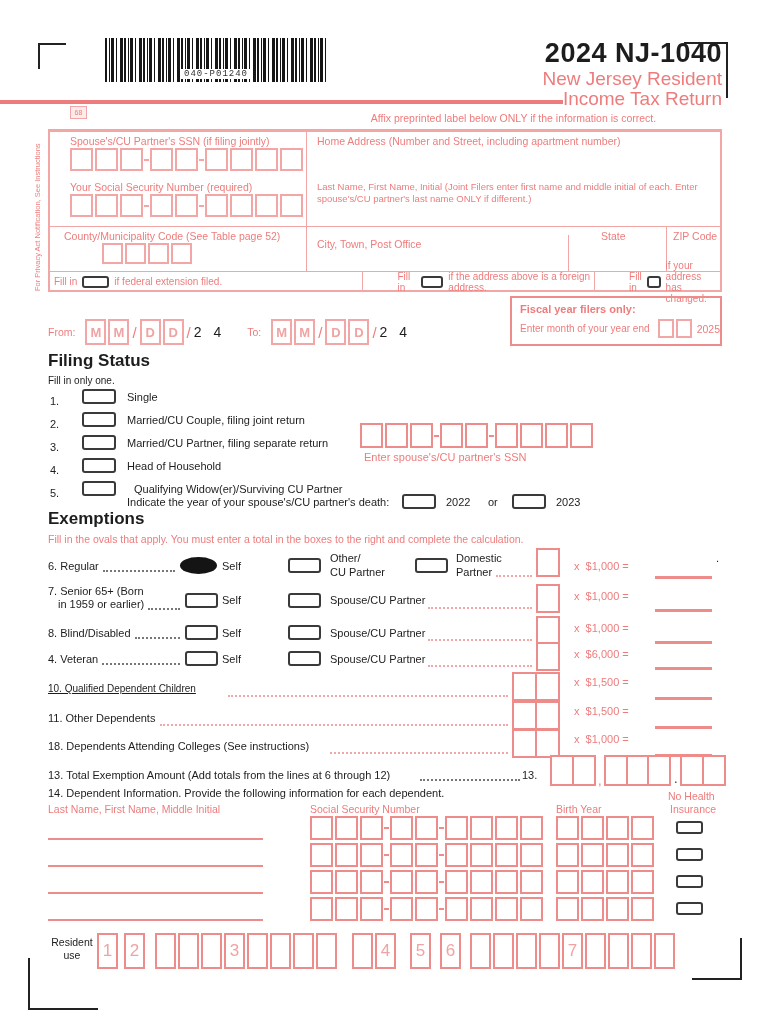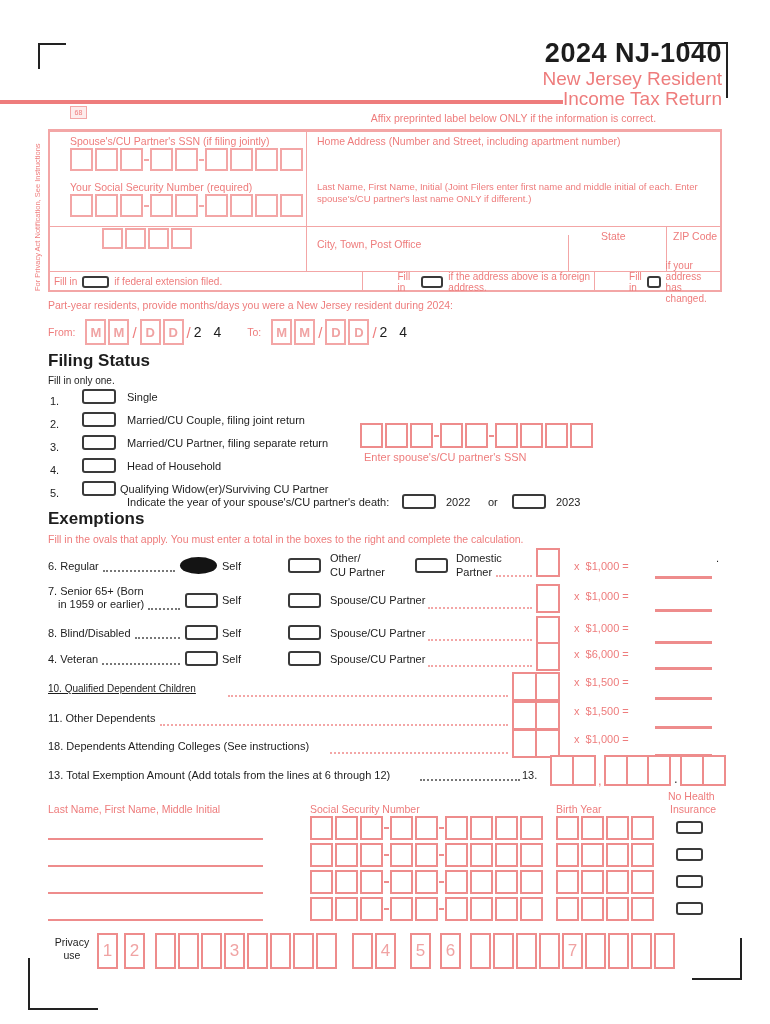--- a/index.html
+++ b/index.html
@@ -60,20 +60,23 @@
 </head>
 <body>
 
 <div class="page">
 
   <div class="corner c-tl abs" style="left:38px;top:43px;width:26px;height:24px;"></div>
   <div class="corner c-tr abs" style="left:684px;top:42px;width:42px;height:54px;"></div>
   <div class="corner c-bl abs" style="left:28px;top:958px;width:68px;height:50px;"></div>
   <div class="corner c-br abs" style="left:692px;top:938px;width:48px;height:40px;"></div>
 
+  <div class="barcode abs" style="left:105px;top:38px;width:222px;height:44px;">
+    <span class="barcode-label">040-P01240</span>
+  </div>
 
   <div class="abs" style="left:402px;top:38px;width:320px;text-align:right;">
     <div style="font-size:27px;font-weight:bold;letter-spacing:0.5px;">2024 NJ-1040</div>
     <div class="red" style="font-size:19px;line-height:20px;">New Jersey Resident</div>
     <div class="red" style="font-size:19px;line-height:20px;">Income Tax Return</div>
   </div>
 
   <div class="abs" style="left:0;top:100px;width:563px;height:4px;background:var(--red);"></div>
 
   <div class="abs" style="left:70px;top:106px;width:17px;height:13px;border:1.5px solid var(--pink);box-sizing:border-box;display:flex;align-items:center;justify-content:center;font-size:7px;color:var(--red);background:#fdecec;">68</div>
@@ -135,20 +138,21 @@
             </span>
         </div>
       </div>
       <div class="lcell" style="flex:1;">
         <div class="celllbl" style="font-size:9.5px;padding:3px 8px 0 10px;line-height:12px;">Last Name, First Name, Initial (Joint Filers enter first name and middle initial of each. Enter spouse's/CU partner's last name ONLY if different.)</div>
       </div>
     </div>
 
     <div class="lrow bT" style="height:45px;">
       <div class="lcell bR" style="width:257px;">
+        <div class="celllbl" style="padding:3px 0 0 14px;">County/Municipality Code (See Table page 52)</div>
         <div class="grp g" style="margin:1px 0 0 52px;">
           <i class="sq" style="width:21px;height:21px;"></i>
             <i class="sq" style="width:21px;height:21px;"></i>
             <i class="sq" style="width:21px;height:21px;"></i>
             <i class="sq" style="width:21px;height:21px;"></i>
         </div>
       </div>
       <div class="lcell bR" style="width:262px;margin-top:8px;">
         <div class="celllbl" style="padding:3px 0 0 10px;">City, Town, Post Office</div>
       </div>
@@ -172,21 +176,20 @@
         <span class="celllbl" style="font-size:10px;">if the address above is a foreign address.</span>
       </div>
       <div class="lcell" style="flex:1;height:100%;display:flex;align-items:center;gap:5px;padding-left:6px;">
         <span class="celllbl" style="font-size:10px;">Fill in</span>
         <span class="ck" style="width:27px;height:12px;"></span>
         <span class="celllbl" style="font-size:10px;">if your address has changed.</span>
       </div>
     </div>
   </div>
 
-  <div class="abs red" style="left:48px;top:299px;font-size:10.5px;">Part-year residents, provide months/days you were a New Jersey resident during 2024:</div>
 
   <div class="abs" style="left:48px;top:318px;height:28px;display:flex;align-items:center;">
     <span class="red" style="font-size:10.5px;margin-right:10px;">From:</span>
     <span class="g">
         <i class="dcell">M</i>
         <i class="dcell">M</i>
       </span>
     <span class="red" style="font-size:15px;margin:0 3px;">/</span>
     <span class="g">
         <i class="dcell">D</i>
@@ -201,20 +204,31 @@
       </span>
     <span class="red" style="font-size:15px;margin:0 3px;">/</span>
     <span class="g">
         <i class="dcell">D</i>
         <i class="dcell">D</i>
       </span>
     <span class="red" style="font-size:15px;margin:0 3px;">/</span>
     <span style="font-size:14px;letter-spacing:4px;">2 4</span>
   </div>
 
+  <div class="abs" style="left:510px;top:296px;width:212px;height:50px;border:2px solid var(--pinkbold);box-sizing:border-box;">
+    <div class="red" style="font-size:11px;font-weight:bold;padding:5px 0 0 8px;">Fiscal year filers only:</div>
+    <div style="display:flex;align-items:center;padding:4px 0 0 8px;">
+      <span class="red" style="font-size:10px;width:138px;">Enter month of your year end</span>
+      <span class="g">
+          <i class="sq" style="width:16px;height:19px;"></i>
+          <i class="sq" style="width:16px;height:19px;"></i>
+        </span>
+      <span class="red" style="font-size:10.5px;margin-left:5px;">2025</span>
+    </div>
+  </div>
 
   <div class="abs" style="left:48px;top:351px;font-size:17px;font-weight:bold;">Filing Status</div>
   <div class="abs" style="left:48px;top:375px;font-size:10px;">Fill in only one.</div>
 
   <div class="abs" style="left:50px;top:391px;">
     <span style="font-size:11px;">1.</span>
     <span class="ck abs" style="left:32px;top:-2px;width:34px;height:15px;"></span>
     <span class="abs" style="left:77px;top:0;font-size:11px;white-space:nowrap;">Single</span>
   </div>
   <div class="abs" style="left:50px;top:414px;">
@@ -228,21 +242,21 @@
     <span class="abs" style="left:77px;top:0;font-size:11px;white-space:nowrap;">Married/CU Partner, filing separate return</span>
   </div>
   <div class="abs" style="left:50px;top:460px;">
     <span style="font-size:11px;">4.</span>
     <span class="ck abs" style="left:32px;top:-2px;width:34px;height:15px;"></span>
     <span class="abs" style="left:77px;top:0;font-size:11px;white-space:nowrap;">Head of Household</span>
   </div>
   <div class="abs" style="left:50px;top:483px;">
     <span style="font-size:11px;">5.</span>
     <span class="ck abs" style="left:32px;top:-2px;width:34px;height:15px;"></span>
-    <span class="abs" style="left:70px;top:0;font-size:11px;white-space:nowrap;">Qualifying Widow(er)/Surviving CU Partner</span>
+    <span class="abs" style="left:84px;top:0;font-size:11px;white-space:nowrap;">Qualifying Widow(er)/Surviving CU Partner</span>
     <span class="abs" style="left:77px;top:13px;font-size:11px;white-space:nowrap;">Indicate the year of your spouse's/CU partner's death:</span>
     <span class="ck abs" style="left:352px;top:11px;width:34px;height:15px;"></span>
     <span class="abs" style="left:396px;top:13px;font-size:11px;">2022</span>
     <span class="abs" style="left:438px;top:13px;font-size:11px;">or</span>
     <span class="ck abs" style="left:462px;top:11px;width:34px;height:15px;"></span>
     <span class="abs" style="left:506px;top:13px;font-size:11px;">2023</span>
   </div>
 
   <div class="abs grp" style="left:360px;top:423px;">
     <span class="g">
@@ -373,20 +387,21 @@
         <i class="sqb" style="width:24px;height:31px;margin-left:-2.5px;"></i>
         <i class="sqb" style="width:24px;height:31px;margin-left:-2.5px;"></i>
       </span>
     <span class="abs" style="left:674px;top:16px;font-size:13px;color:#333;">.</span>
     <span class="abs g" style="left:680px;top:0;gap:0;">
         <i class="sqb" style="width:24px;height:31px;"></i>
         <i class="sqb" style="width:24px;height:31px;margin-left:-2.5px;"></i>
       </span>
   </div>
 
+  <div class="abs" style="left:48px;top:787px;font-size:11px;">14. Dependent Information. Provide the following information for each dependent.</div>
   <div class="abs red" style="left:48px;top:803px;font-size:10.5px;">Last Name, First Name, Middle Initial</div>
   <div class="abs red" style="left:310px;top:803px;font-size:10.5px;">Social Security Number</div>
   <div class="abs red" style="left:556px;top:803px;font-size:10.5px;">Birth Year</div>
   <div class="abs red" style="left:668px;top:790px;font-size:10.5px;">No Health</div>
   <div class="abs red" style="left:670px;top:803px;font-size:10.5px;">Insurance</div>
 
   <div class="abs" style="left:0;top:816px;width:770px;height:27px;">
     <span class="blank abs" style="left:48px;top:21px;width:215px;border-bottom-width:2.5px;"></span>
     <span class="abs grp" style="left:310px;top:0;">
       <span class="g">
@@ -501,21 +516,21 @@
         <i class="sqb" style="width:23px;height:24px;"></i>
         <i class="sqb" style="width:23px;height:24px;"></i>
         <i class="sqb" style="width:23px;height:24px;"></i>
         <i class="sqb" style="width:23px;height:24px;"></i>
       </span>
     <span class="ck abs" style="left:676px;top:5px;width:27px;height:13px;"></span>
   </div>
 
   <div class="abs" style="left:0;top:930px;width:770px;height:42px;">
     <span class="abs" style="left:50px;top:6px;width:44px;text-align:center;font-size:10.5px;line-height:13px;">
-      <span>Privacy</span><br>
+      <span>Resident</span><br>
       <span>use</span>
     </span>
     <i class="dvc abs" style="left:97px;top:3px;">1</i>
     <i class="dvc abs" style="left:124px;top:3px;">2</i>
     <span class="abs g" style="left:155px;top:3px;">
       <i class="dvc"></i>
         <i class="dvc"></i>
         <i class="dvc"></i>
         <i class="dvc">3</i>
         <i class="dvc"></i>

